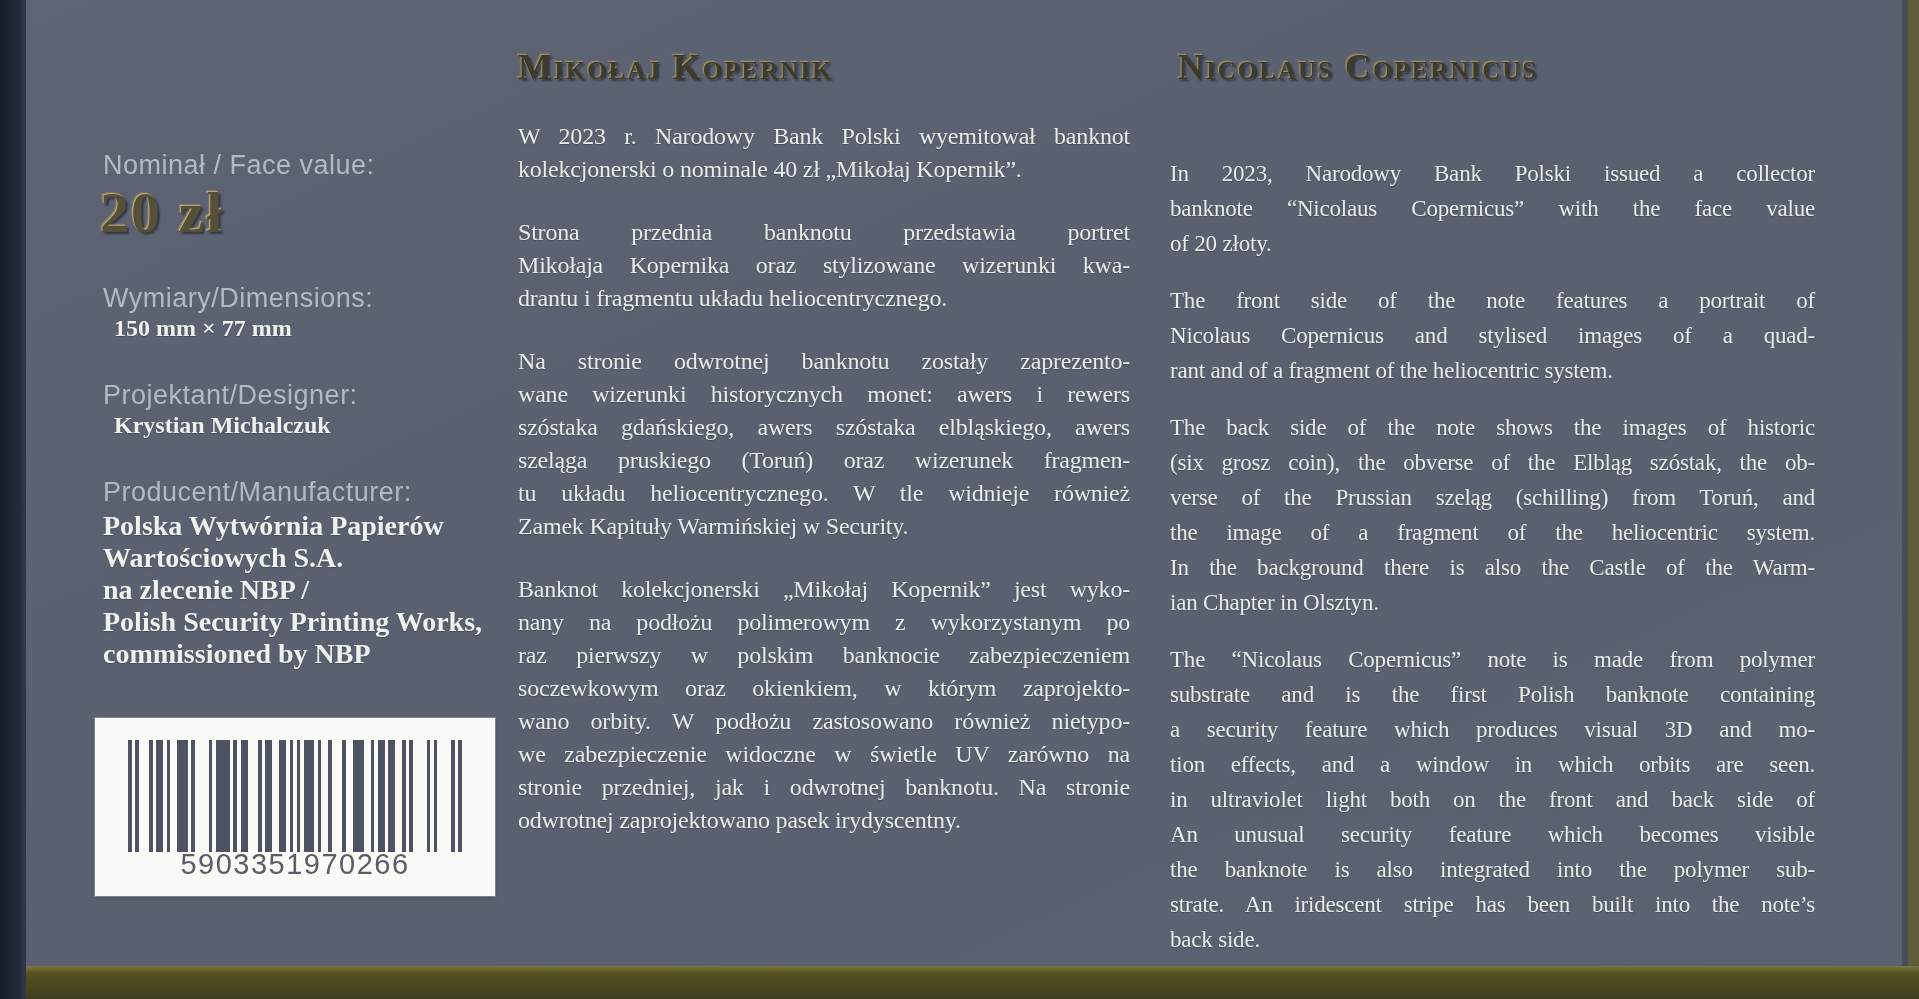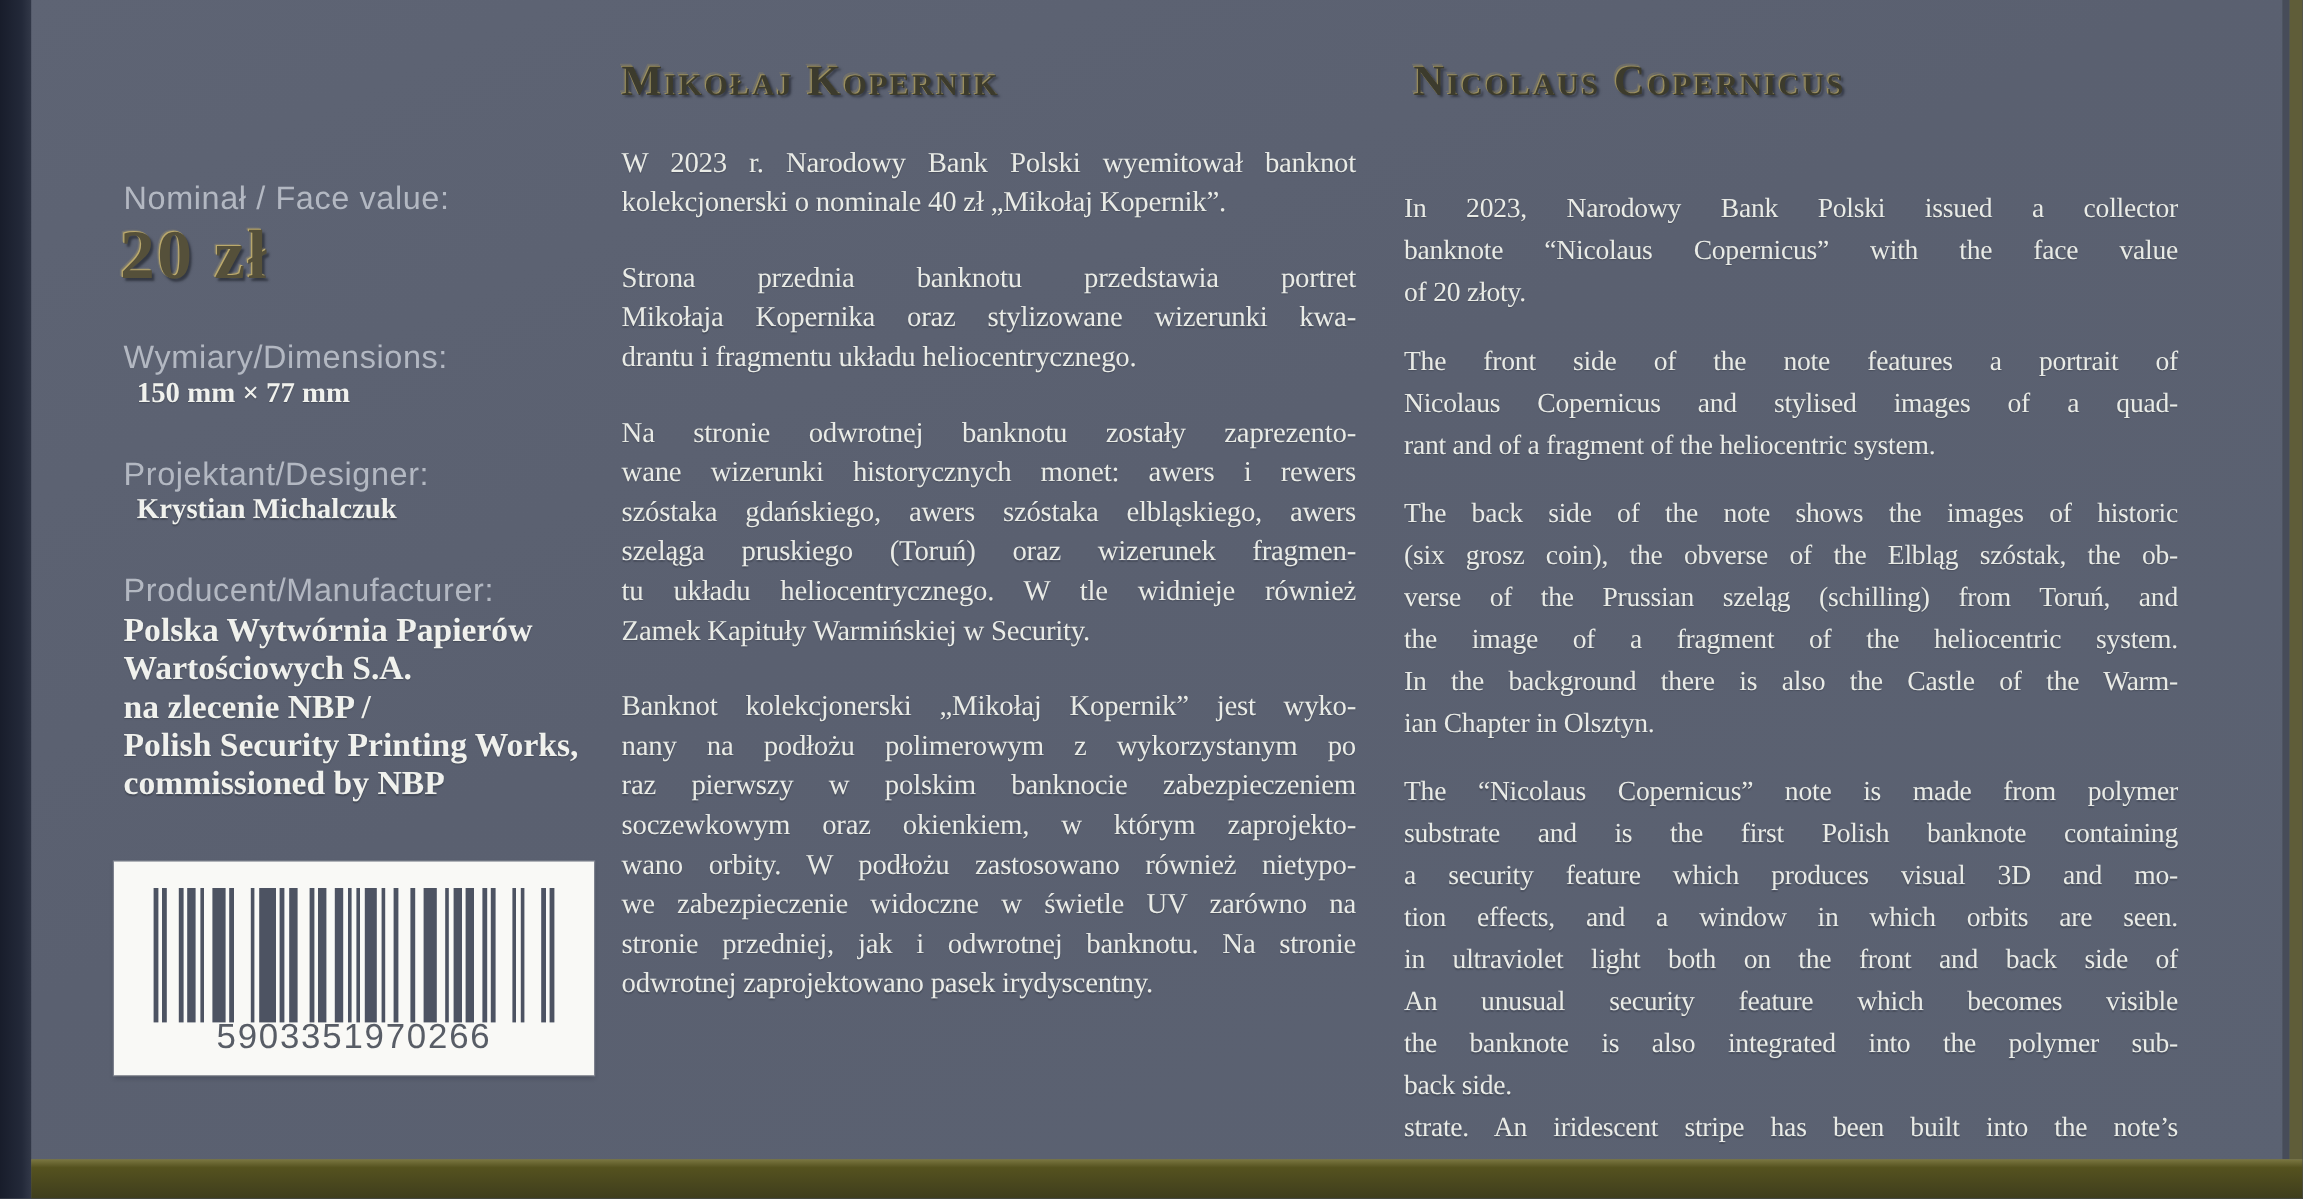--- a/index.html
+++ b/index.html
@@ -195,18 +195,18 @@
         <div class="line last">ian Chapter in Olsztyn.</div>
       </div>
       <div class="para">
         <div class="line">The “Nicolaus Copernicus” note is made from polymer</div>
         <div class="line">substrate and is the first Polish banknote containing</div>
         <div class="line">a security feature which produces visual 3D and mo-</div>
         <div class="line">tion effects, and a window in which orbits are seen.</div>
         <div class="line">in ultraviolet light both on the front and back side of</div>
         <div class="line">An unusual security feature which becomes visible</div>
         <div class="line">the banknote is also integrated into the polymer sub-</div>
+        <div class="line">strate. An iridescent stripe has been built into the note’s</div>
         <div class="line last">back side.</div>
-        <div class="line">strate. An iridescent stripe has been built into the note’s</div>
       </div>
     </div>
 
 </div>
 
 </body></html>

